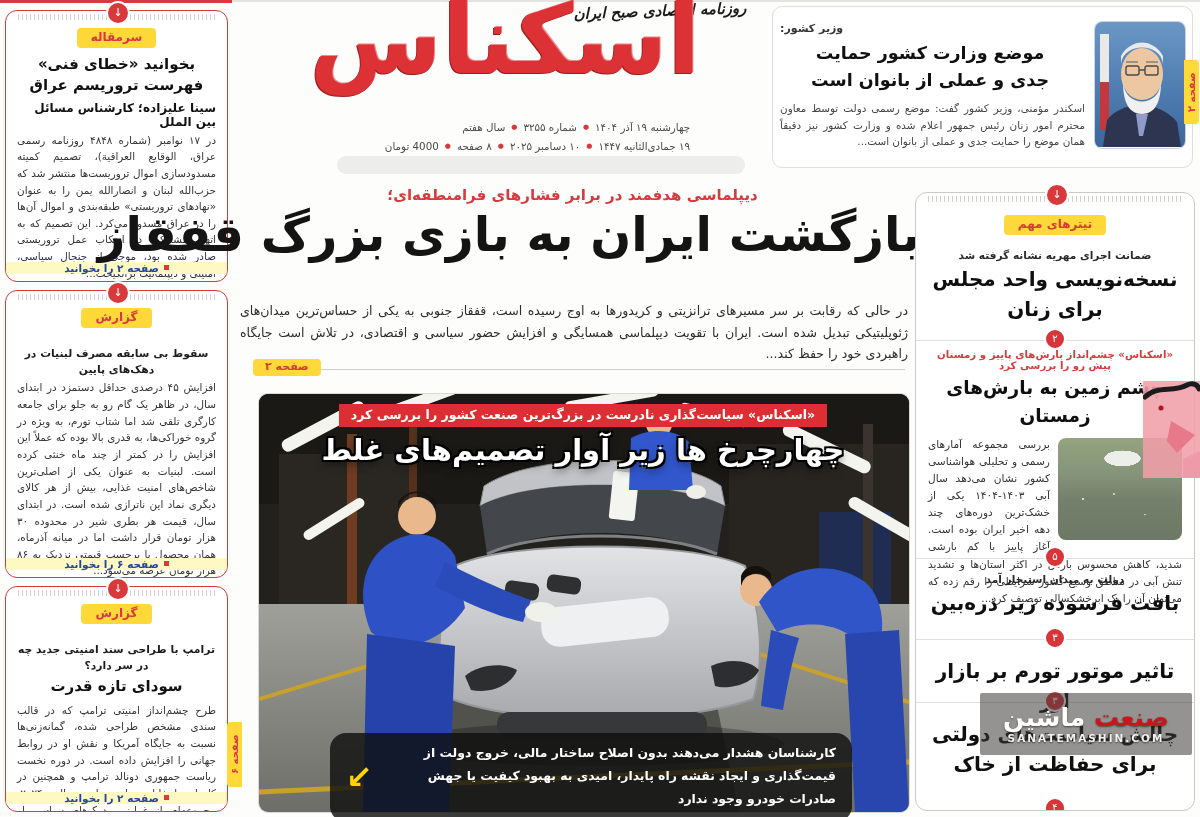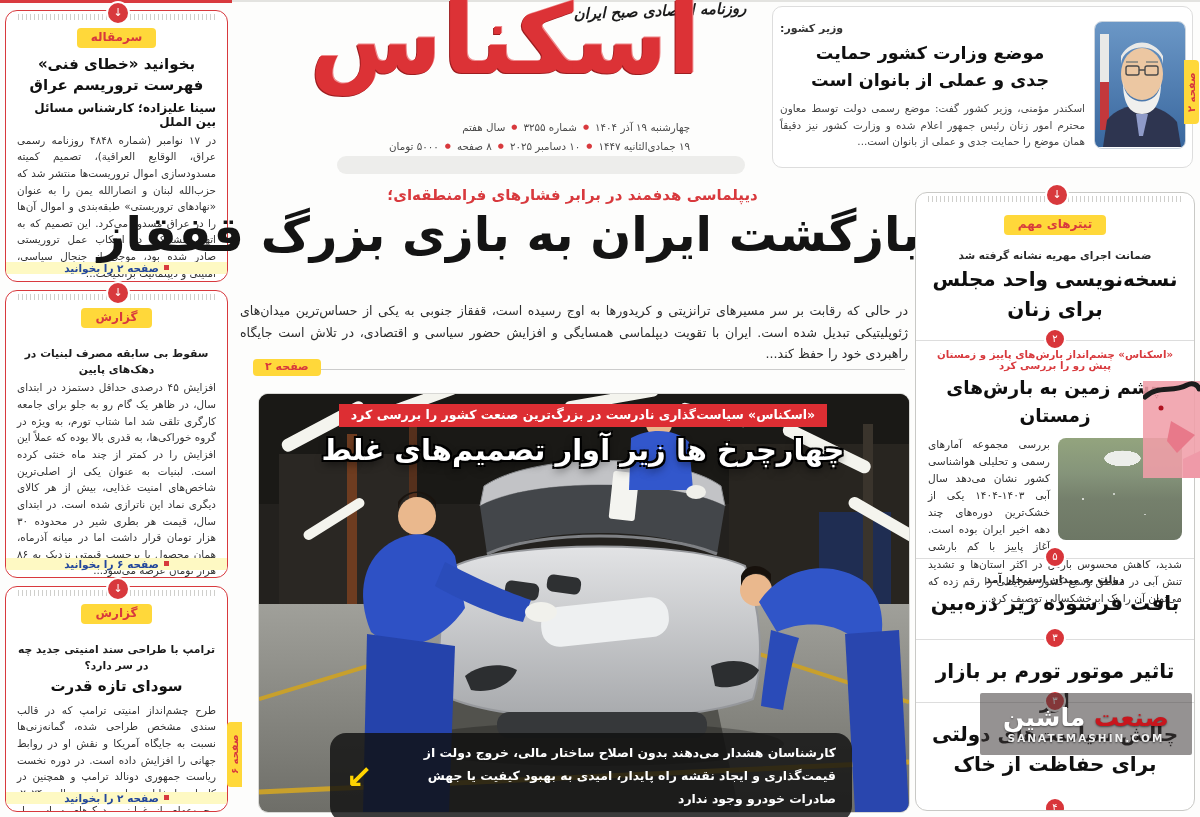--- a/index.html
+++ b/index.html
@@ -126,21 +126,21 @@
   <div class="topstrip"></div>
 
   <div class="slogan">روزنامه اقتصادی صبح ایران</div>
   <div class="logo">اسکناس</div>
   <div class="dlbar"></div>
   <div class="dl">
     <div>
       <span>چهارشنبه ۱۹ آذر ۱۴۰۴</span><span>شماره ۳۲۵۵</span><span>سال هفتم</span>
     </div>
     <div>
-      <span>۱۹ جمادی‌الثانیه ۱۴۴۷</span><span>۱۰ دسامبر ۲۰۲۵</span><span>۸ صفحه</span><span>۵۰۰۰ تومان</span>
+      <span>۱۹ جمادی‌الثانیه ۱۴۴۷</span><span>۱۰ دسامبر ۲۰۲۵</span><span>۸ صفحه</span><span>4000 تومان</span>
     </div>
   </div>
 
   <div class="tr-box"></div>
   <div class="tr-kicker">وزیر کشور:</div>
   <div class="tr-title">موضع وزارت کشور حمایت جدی و عملی از بانوان است</div>
   <div class="tr-body">اسکندر مؤمنی، وزیر کشور گفت: موضع رسمی دولت توسط معاون محترم امور زنان رئیس جمهور اعلام شده و وزارت کشور نیز دقیقاً همان موضع را حمایت جدی و عملی از بانوان است...</div>
   <div class="tr-photo">
     <svg viewBox="0 0 90 125" preserveAspectRatio="none">
       <defs>

